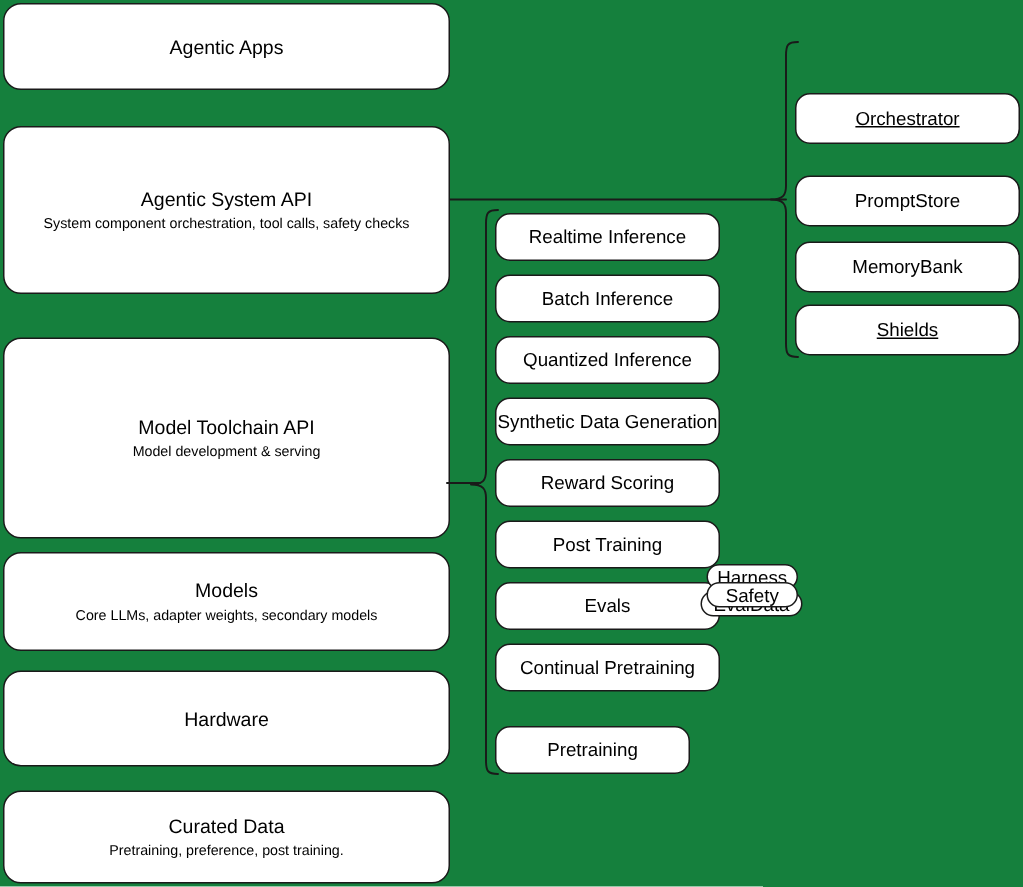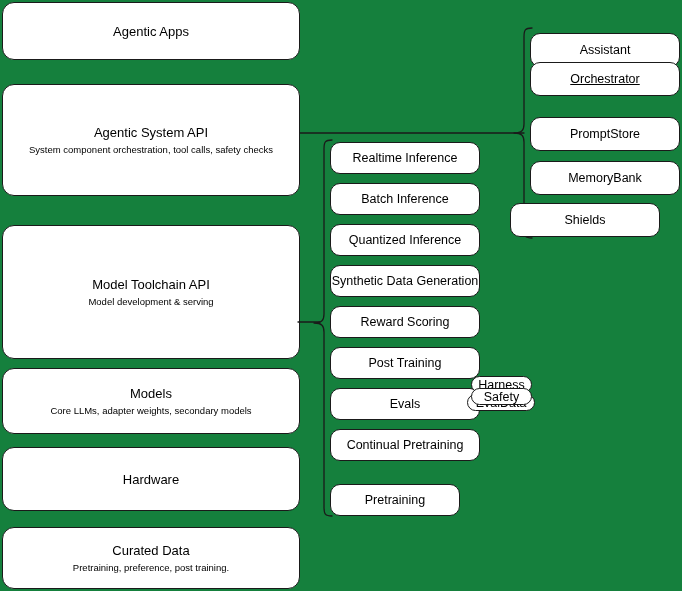--- a/index.html
+++ b/index.html
@@ -131,33 +131,30 @@
       <path class="stroke" d="M 20 2
            C 13 2, 12 4, 12 11
            L 12 98
            C 12 104, 10 107, 2 107
            C 10 107, 12 110, 12 116
            L 12 203
            C 12 210, 13 212, 20 212"></path>
     </svg>
   </div>
 
-  <div class="cap-box" style="left:530px; top:33px; width:150px; height:34px;">
-    <span>Assistant</span>
-  </div>
   <div class="cap-box" style="left:530px; top:62px; width:150px; height:34px;text-decoration:underline;">
     <span>Orchestrator</span>
   </div>
   <div class="cap-box" style="left:530px; top:117px; width:150px; height:34px;">
     <span>PromptStore</span>
   </div>
   <div class="cap-box" style="left:530px; top:161px; width:150px; height:34px;">
     <span>MemoryBank</span>
   </div>
-  <div class="cap-box" style="left:510px; top:203px; width:150px; height:34px;">
+  <div class="cap-box" style="left:530px; top:203px; width:150px; height:34px;text-decoration:underline;">
     <span>Shields</span>
   </div>
 
   <div class="connector" style="left:298px; top:314px; width:34px; height:18px;">
     <svg width="34" height="18" viewBox="0 0 34 18">
       <path class="stroke" d="M 0 8 L 22 8"></path>
     </svg>
   </div>
 
   <div class="connector" style="left:312px; top:138px; width:22px; height:382px;">

